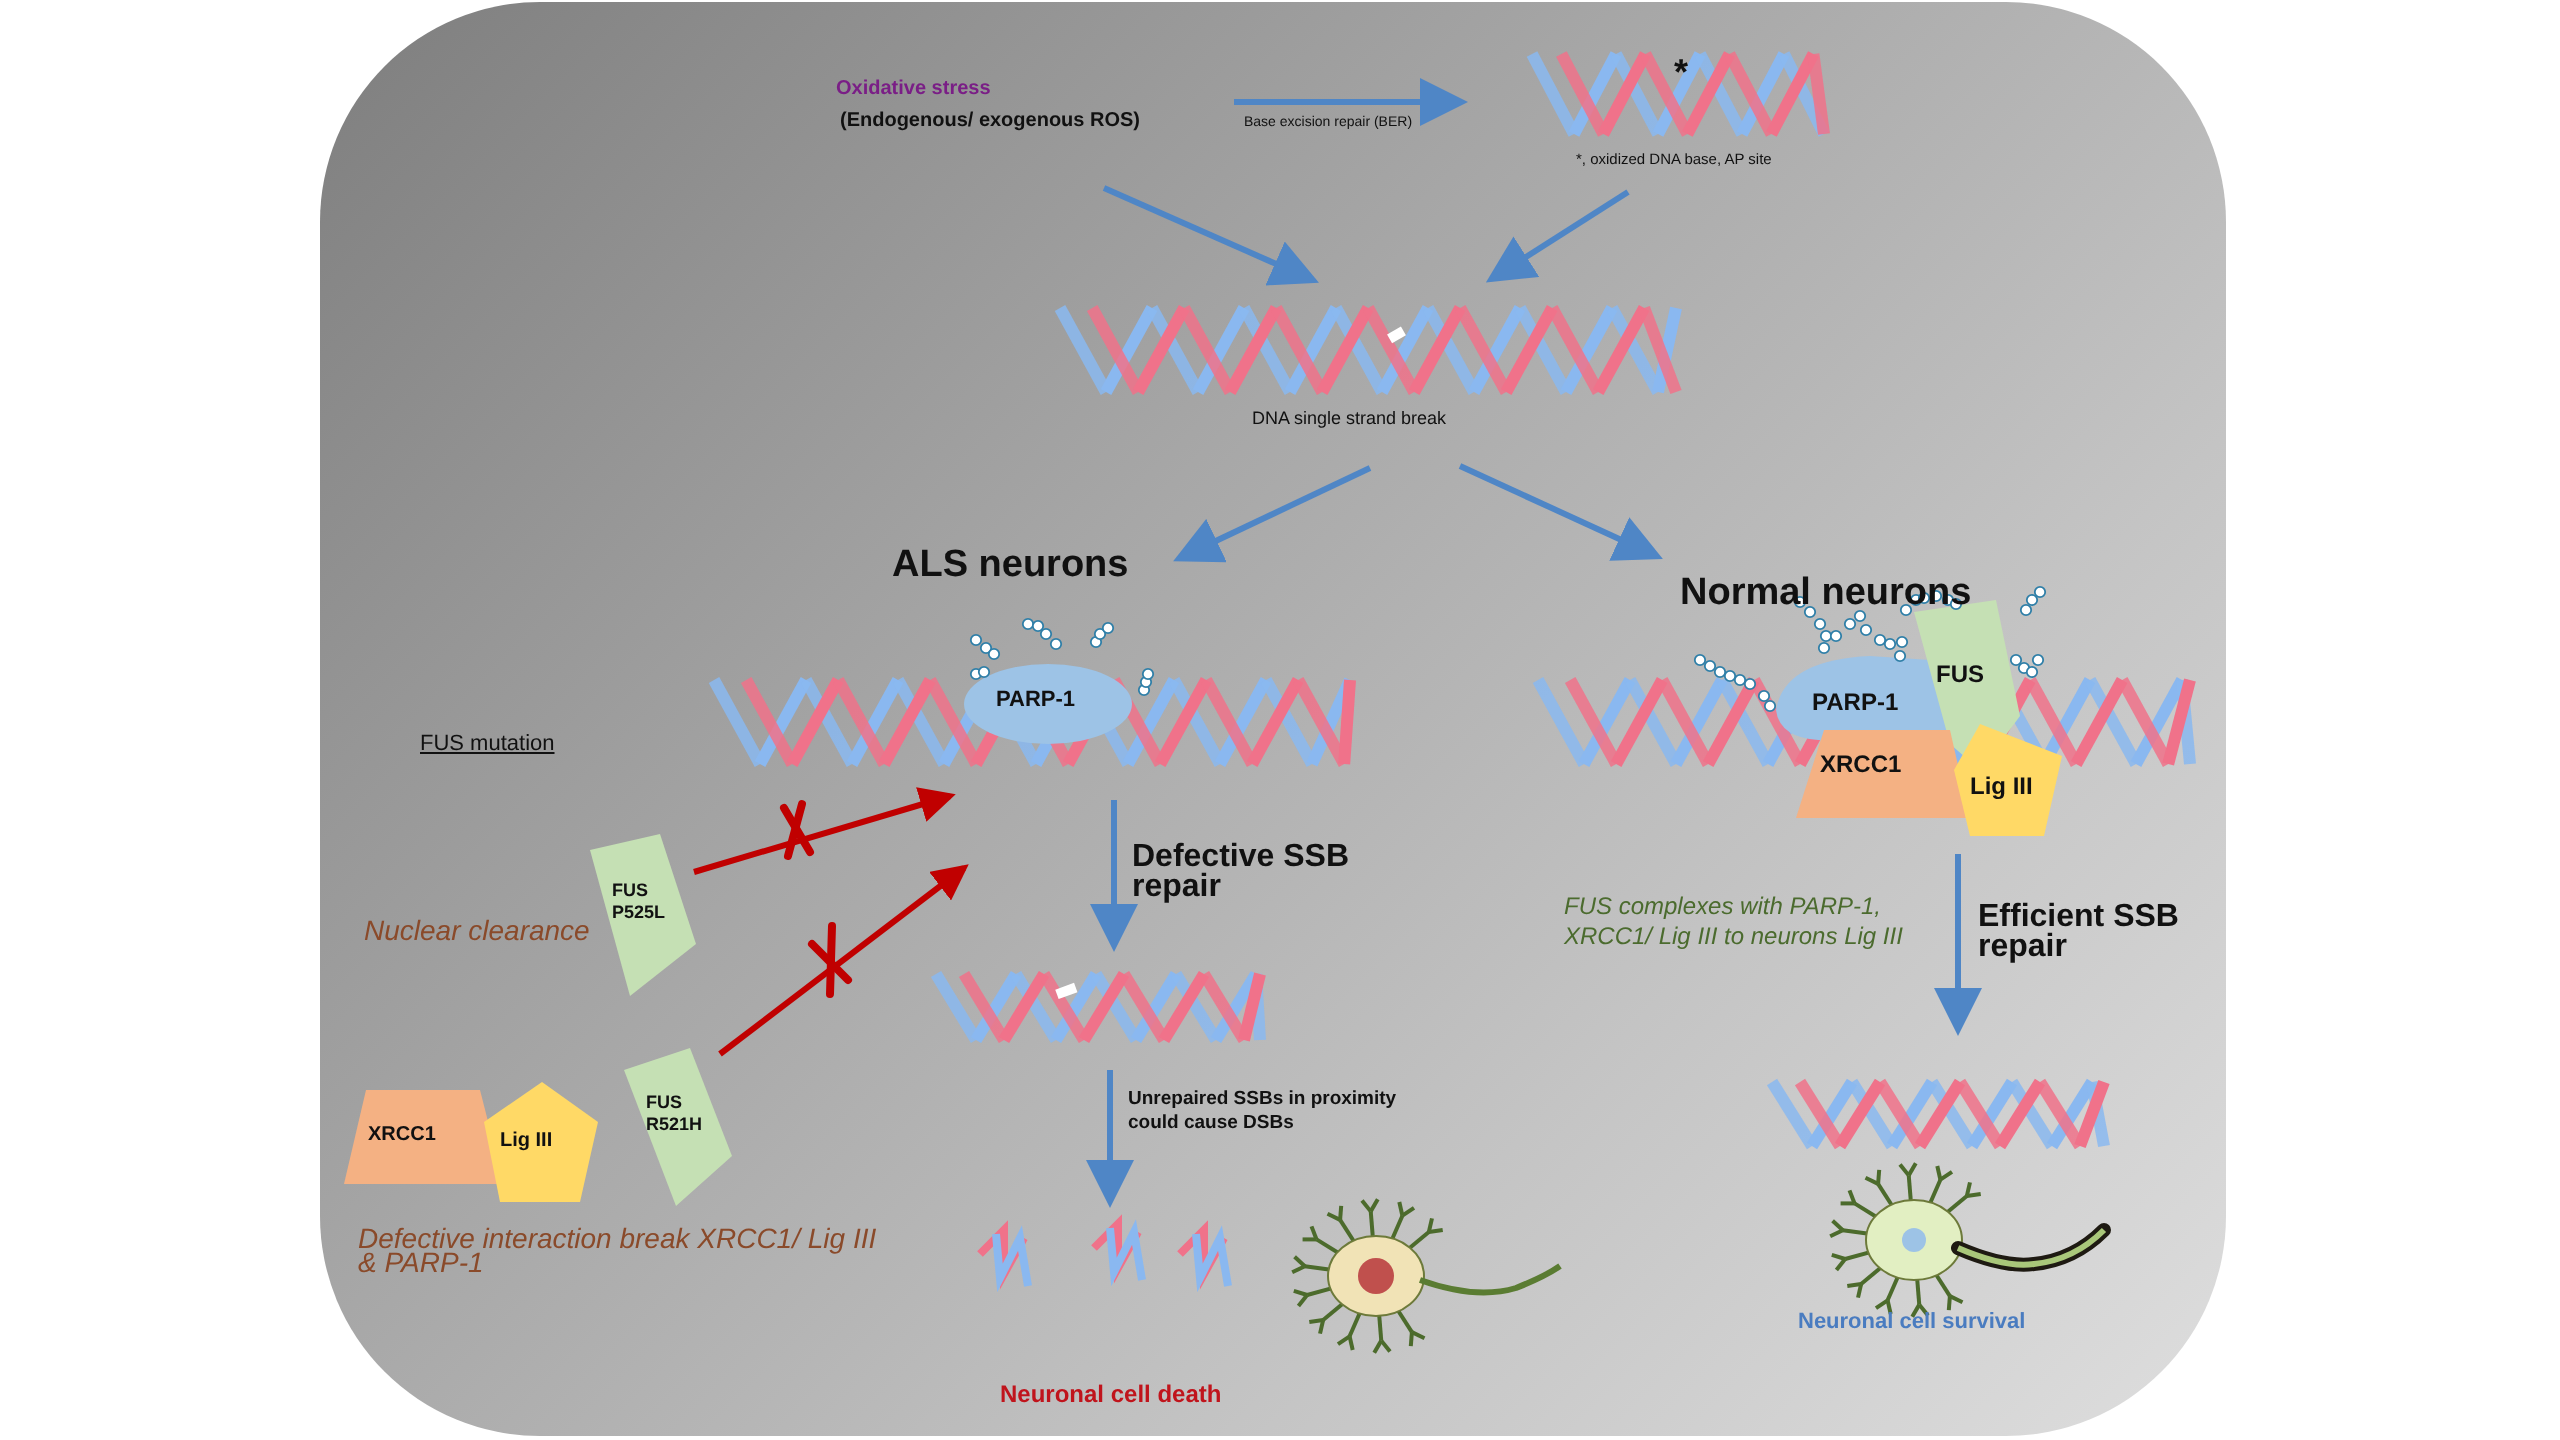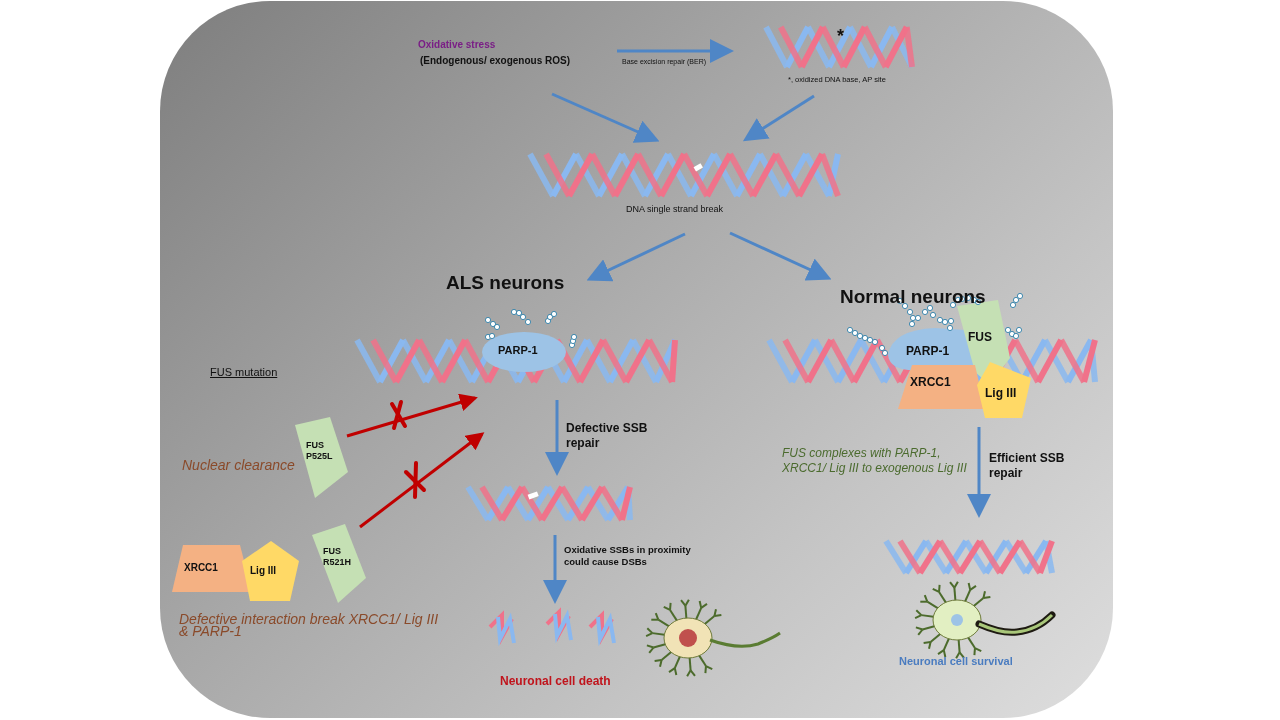--- a/index.html
+++ b/index.html
@@ -10,21 +10,21 @@
            background: linear-gradient(135deg, #7e7e7e 0%, #a7a7a7 40%, #c4c4c4 70%, #dedede 100%); }
   svg.main { position: absolute; left: 0; top: 0; width: 1280px; height: 720px; }
   .lbl { position: absolute; white-space: nowrap; }
   .title-purple { color: #7a1e86; font-weight: bold; font-size: 10px; }
   .bold12 { font-weight: bold; font-size: 12px; color: #111; margin-left: 36px; }
   .tiny { font-size: 7px; color: #111; }
   .small9 { font-size: 9px; color: #111; }
   .heading { font-weight: bold; font-size: 19px; color: #111; }
   .red-italic { font-style: italic; color: #8a4a2a; font-size: 14px; }
   .green-italic { font-style: italic; color: #4b6b2e; font-size: 12px; line-height: 15px; }
-  .ssb { font-weight: bold; font-size: 12px; color: #111; line-height: 15px; }
+  .ssb { font-weight: bold; font-size: 16px; color: #111; line-height: 15px; }
   .death { color: #c0141c; font-weight: bold; font-size: 12px; }
   .survive { color: #4a7cc0; font-weight: bold; font-size: 11px; }
   .underline { text-decoration: underline; font-size: 11px; color: #111; }
   .protein-label { font-weight: bold; font-size: 12px; color: #111; }
   .fus-mut { font-size: 9px; color: #111; line-height: 11px; font-weight: bold; }
 </style>
 </head>
 <body>
 
 <div class="panel"></div>
@@ -399,26 +399,26 @@
 <div class="lbl red-italic" style="left:179px;top:613px;line-height:12px;">
   <div>Defective interaction break XRCC1/ Lig III</div>
   <div>&amp; PARP-1</div>
 </div>
 
 <div class="lbl ssb" style="left:566px;top:421px;">
   <div>Defective  SSB</div>
   <div>repair</div>
 </div>
 <div class="lbl small9" style="left:564px;top:544px;font-weight:bold;line-height:12px;font-size:9.5px;">
-  <div>Oxidative SSBs in proximity</div>
+  <div>Unrepaired SSBs in proximity</div>
   <div> could cause DSBs</div>
 </div>
-<div class="lbl death" style="left:476px;top:674px;padding-left:24px;">Neuronal cell death</div>
+<div class="lbl death" style="left:476px;top:690px;padding-left:24px;">Neuronal cell death</div>
 
 <div class="lbl green-italic" style="left:782px;top:446px;">
   <div>FUS complexes with  PARP-1,</div>
-  <div>XRCC1/ Lig III to exogenous Lig III</div>
+  <div>XRCC1/ Lig III to neurons Lig III</div>
 </div>
 <div class="lbl ssb" style="left:989px;top:451px;">
   <div>Efficient  SSB</div>
   <div>repair</div>
 </div>
 <div class="lbl survive" style="left:899px;top:655px;">Neuronal cell survival</div>
 
 </body></html>

